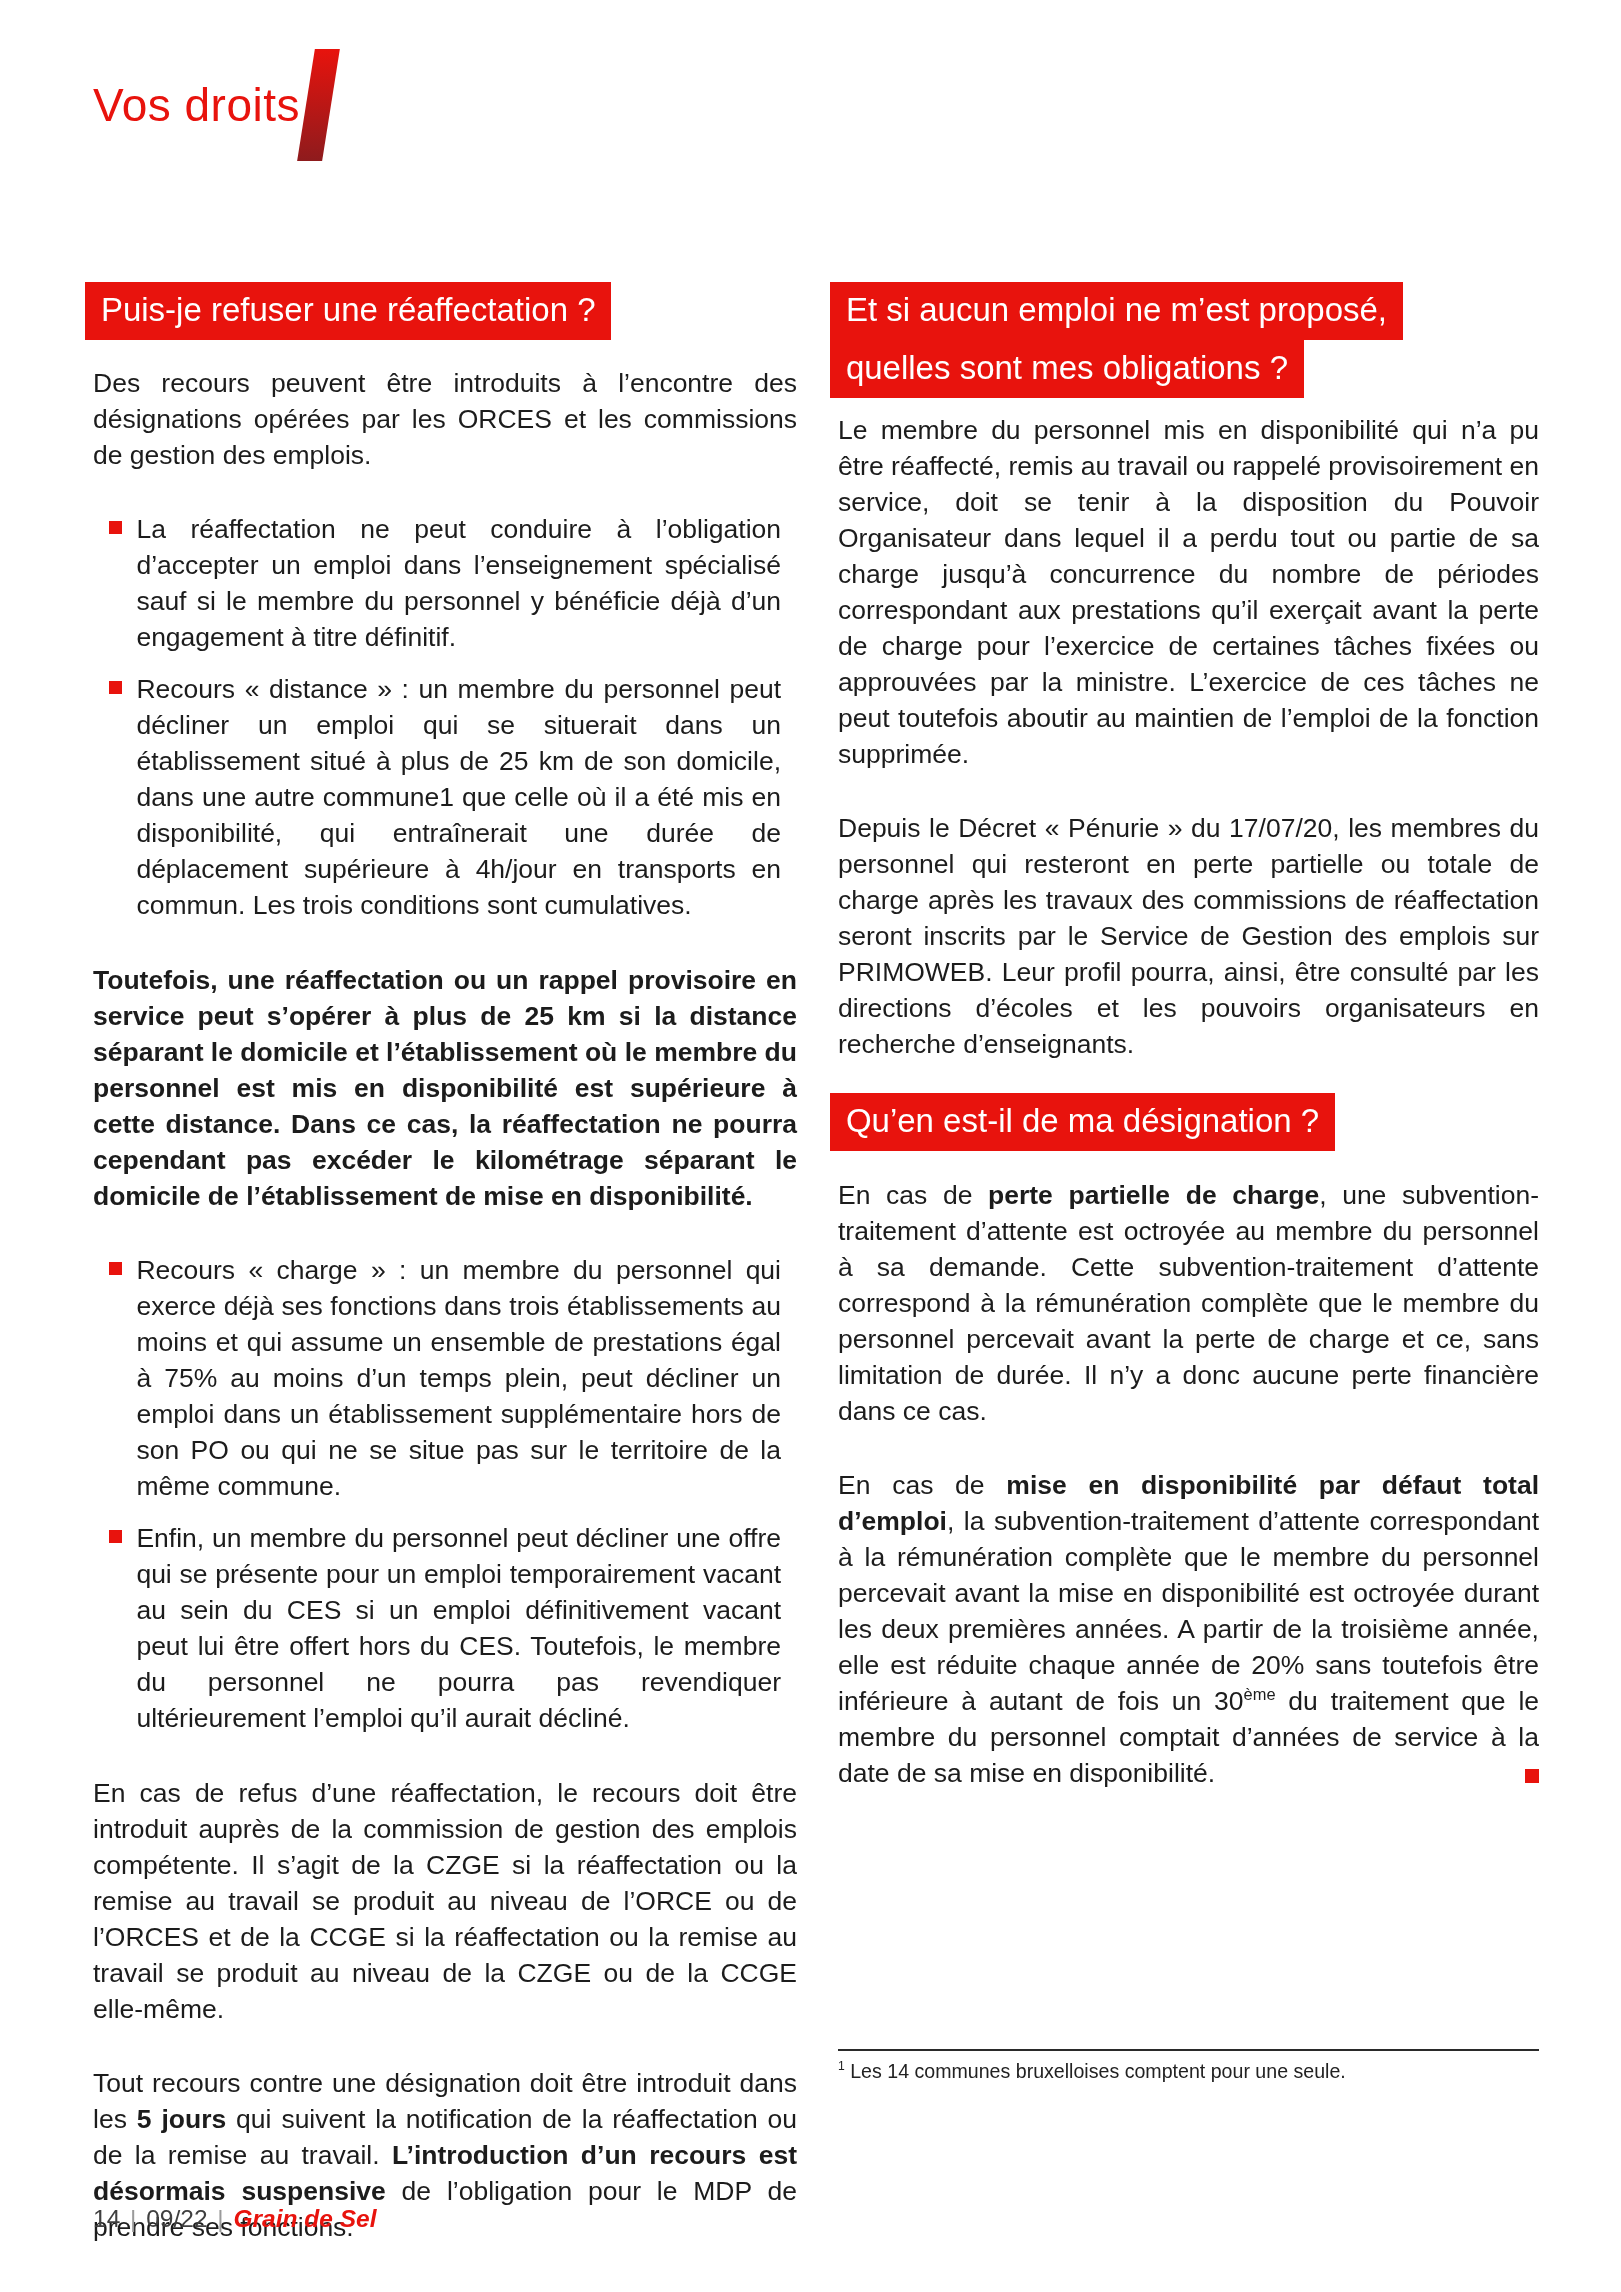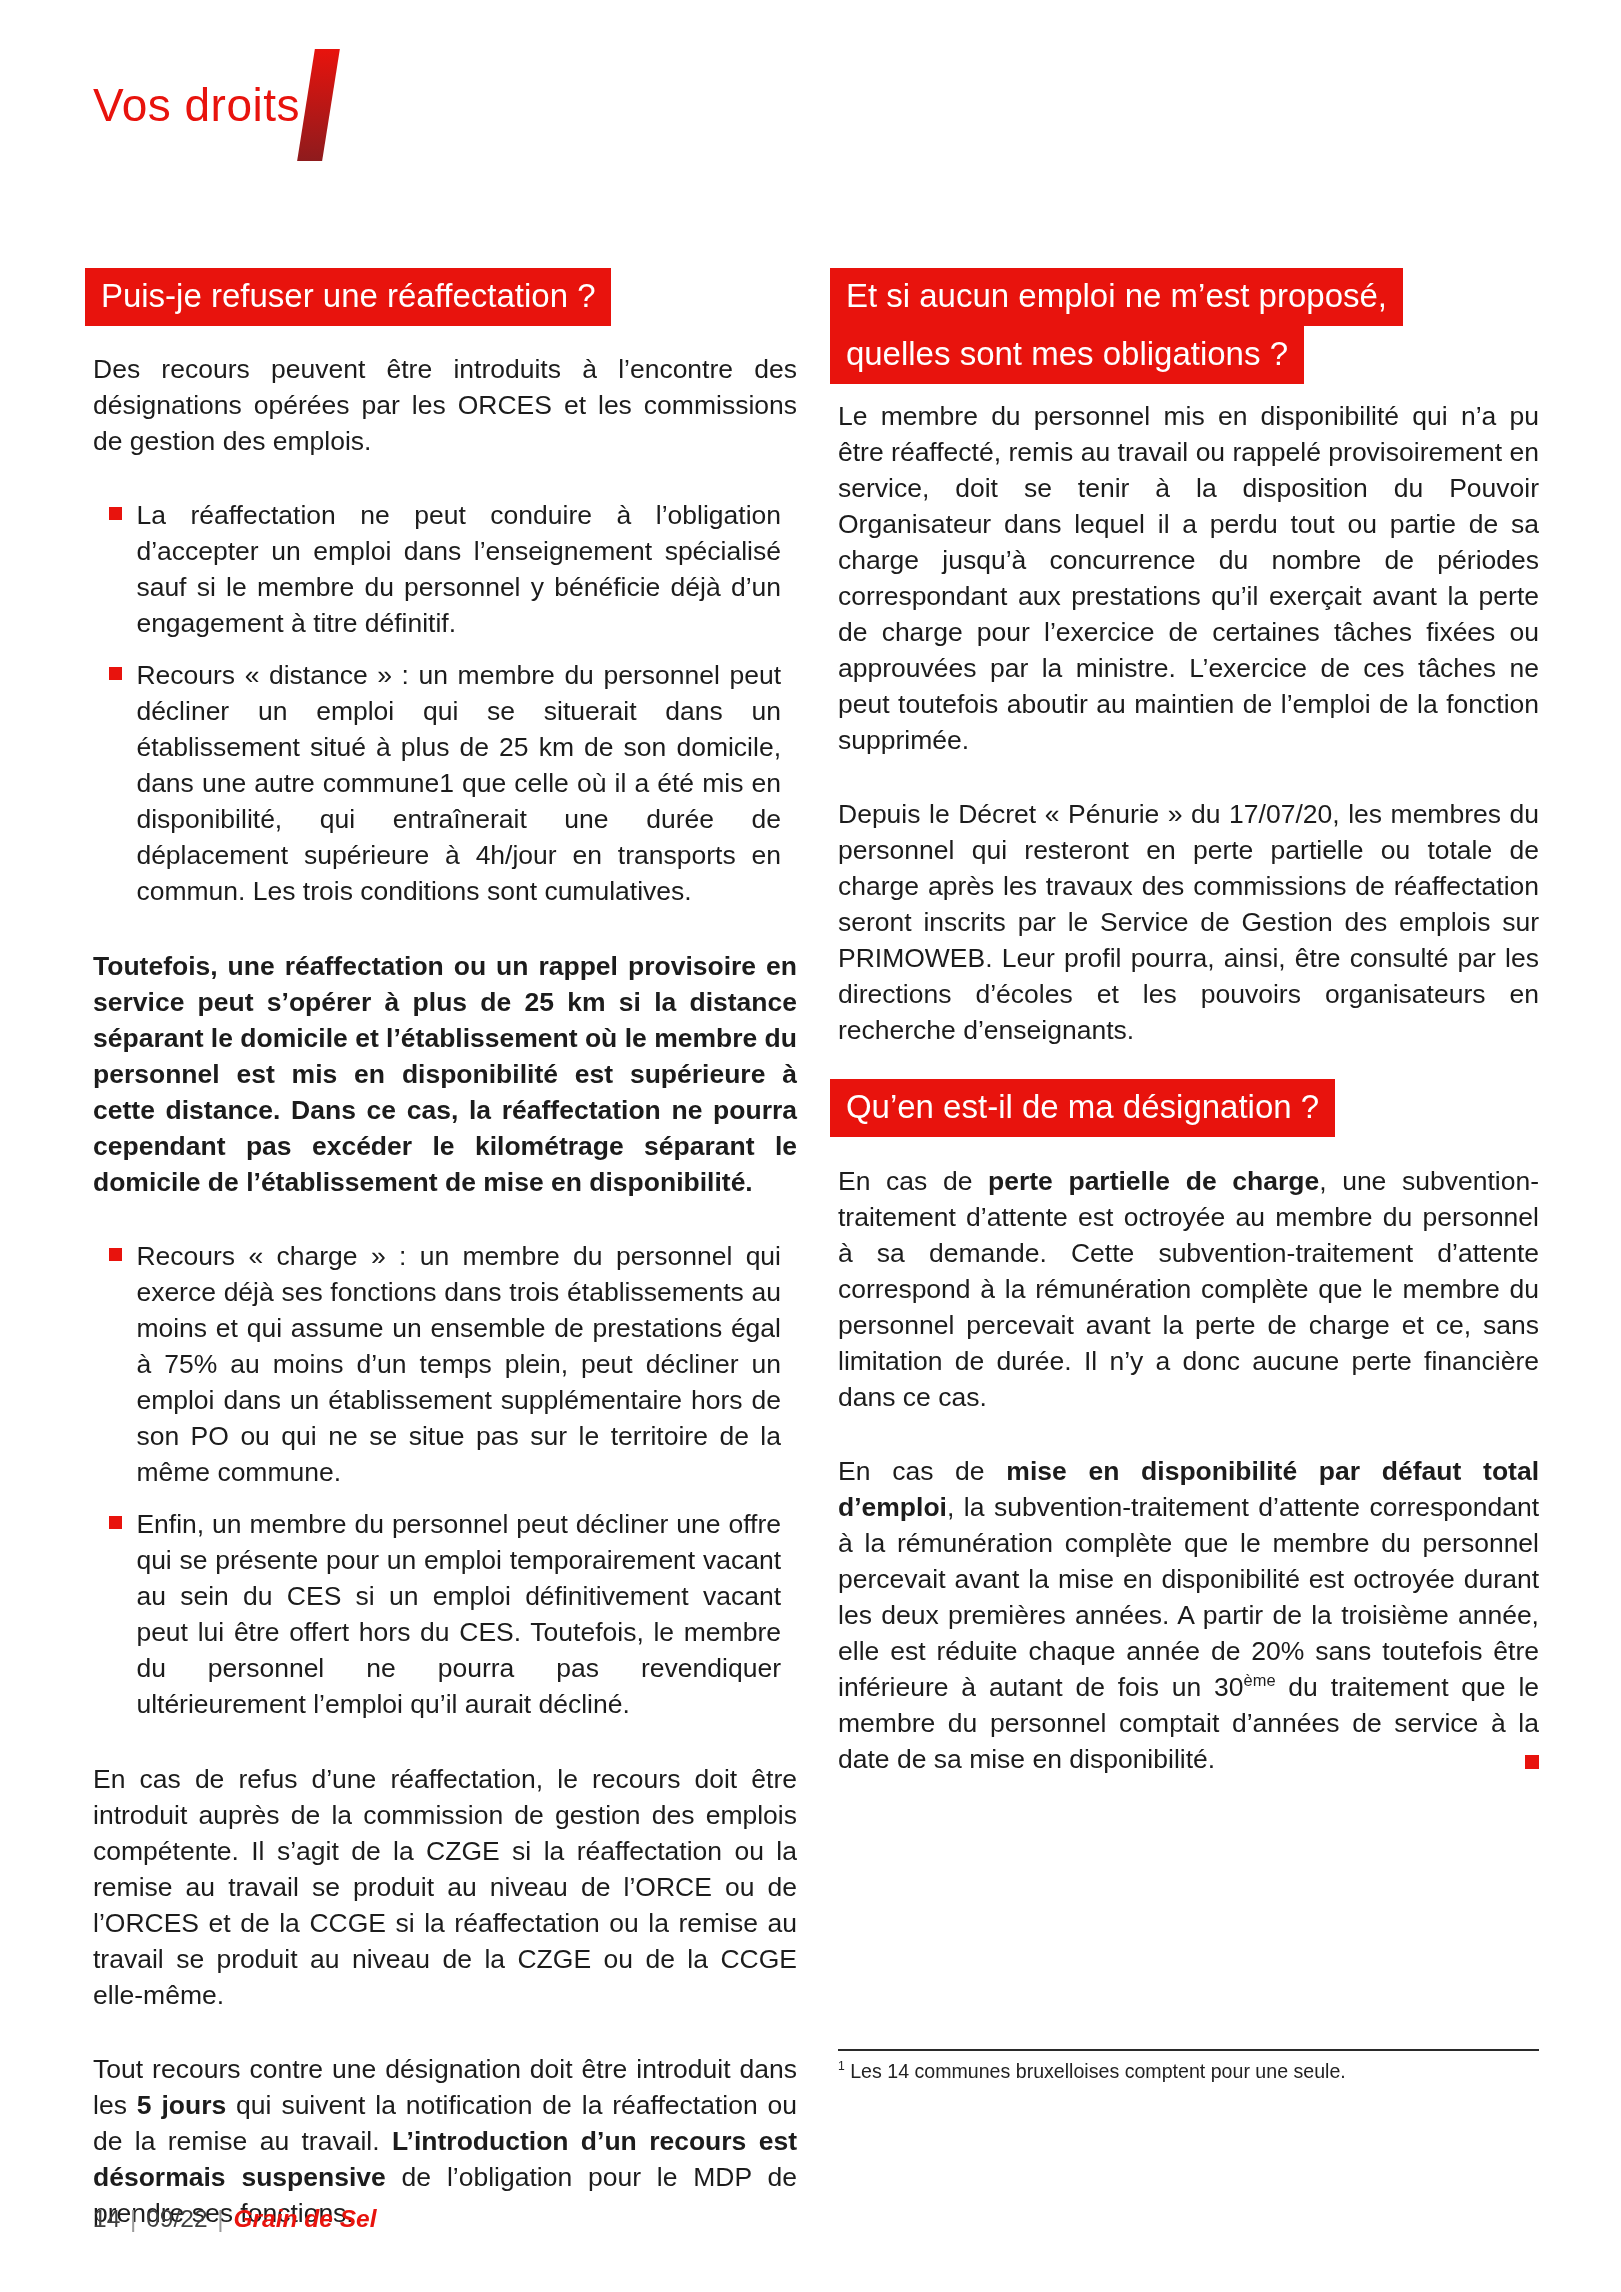--- a/index.html
+++ b/index.html
@@ -19,21 +19,21 @@
     font-size:46px; line-height:1; color:var(--red);
     letter-spacing:0.5px;
   }
   .masthead-slash{
     position:absolute; left:306px; top:49px; width:24.5px; height:112px;
     background:linear-gradient(180deg, var(--red) 0%, var(--red_dark) 100%);
     transform:skewX(-9deg);
   }
   
   .col{
-    position:absolute; top:268px;
+    position:absolute; top:282px;
     font-size:26.5px; line-height:36px; text-align:justify;
   }
   .col-left{left:93px; width:704px;}
   .col-right{left:838px; width:701px;}
   .redbox{
     display:table; background:var(--red); color:#fff;
     font-size:33px; line-height:1.05; padding:10.8px 15.7px 12.7px;
     margin:0 0 0 -7.8px; text-align:left;
   }
   .lefthead .redbox{margin-bottom:24.5px;}

